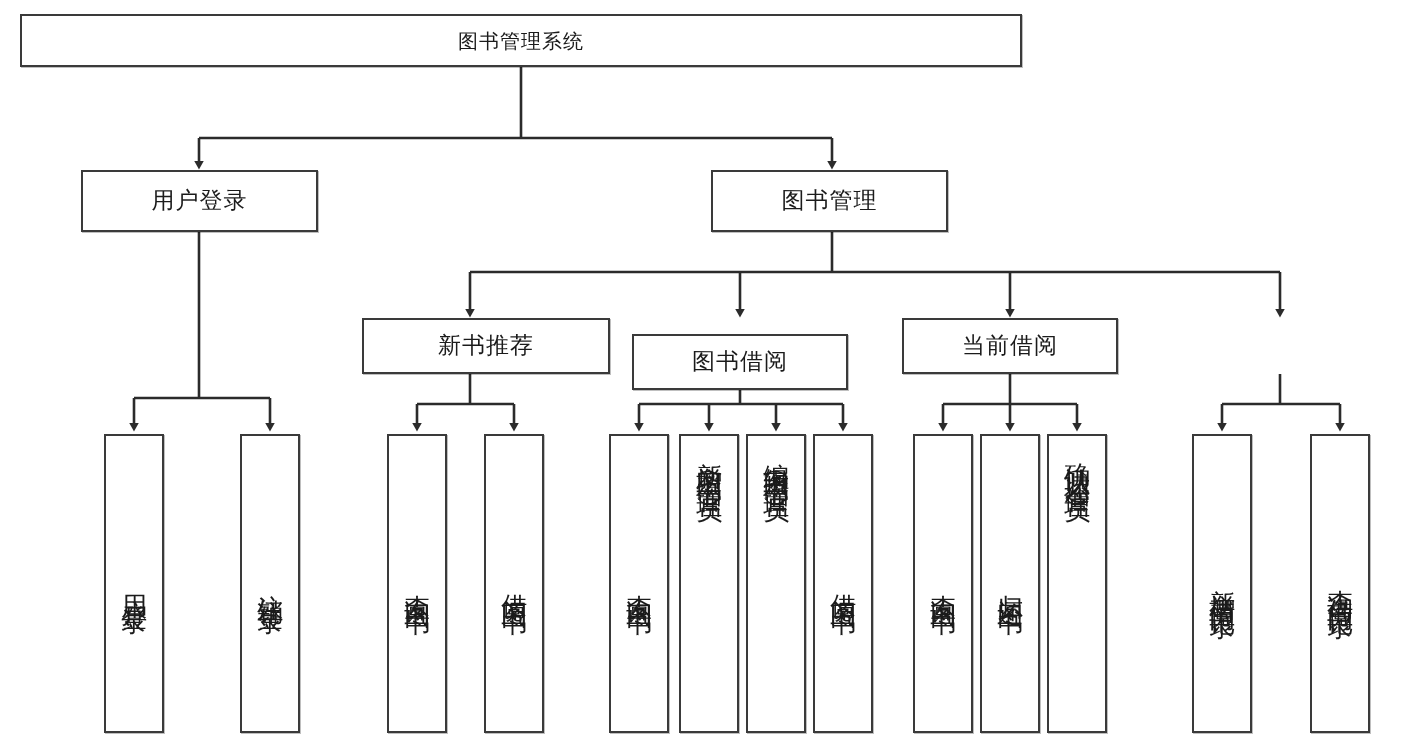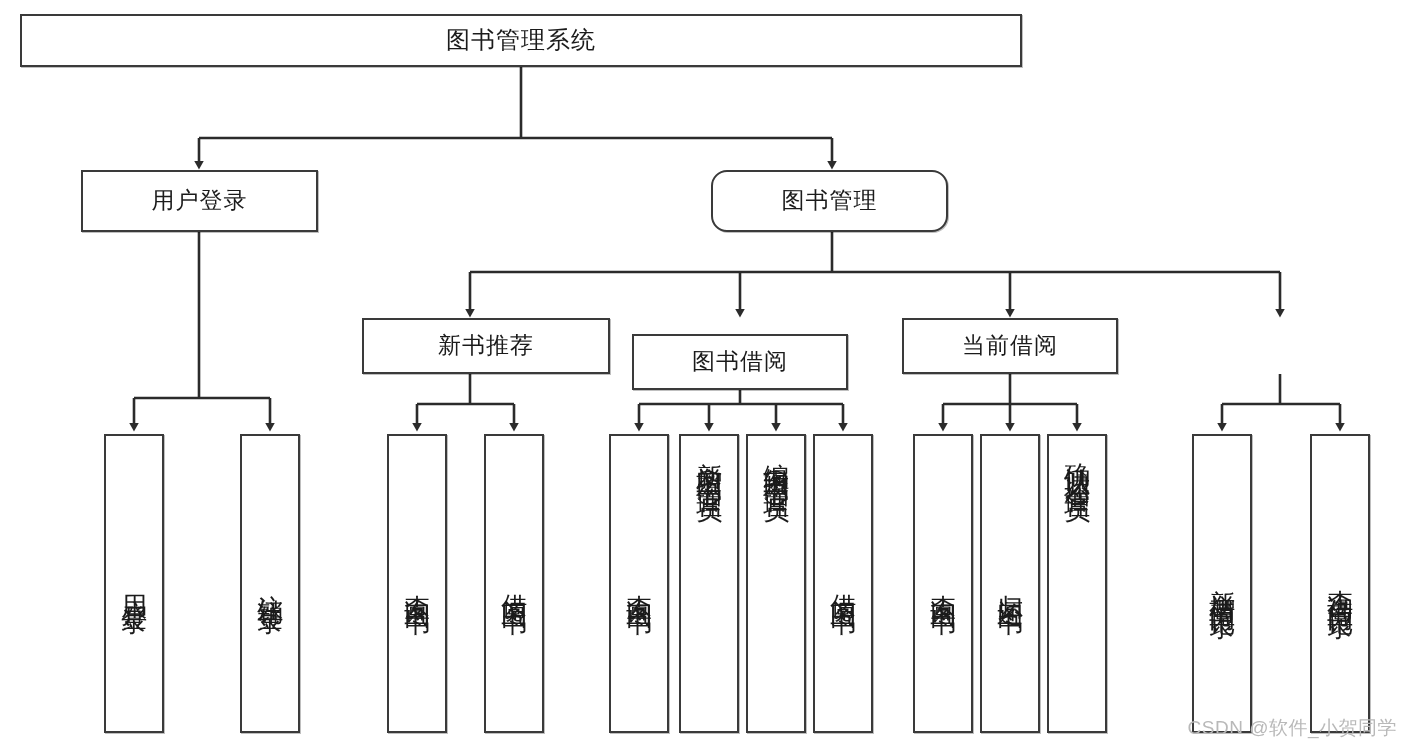--- a/index.html
+++ b/index.html
@@ -28,21 +28,21 @@
     box-shadow:1px 1px 0 rgba(0,0,0,.25);
   }
   .node .lbl{
     display:block;
     white-space:pre;
     letter-spacing:1px;
   }
 
   
   .h-node .lbl{font-size:23px;line-height:1.1;}
-  .root .lbl{font-size:24px;}
+  .root .lbl{font-size:20px;}
 
   
   .leaf{
     align-items:flex-start;
     justify-content:center;
     padding-top:6px;
   }
   .leaf .lbl{
     writing-mode:vertical-rl;
     text-orientation:upright;
@@ -121,21 +121,21 @@
   </svg>
 
   <div class="node h-node root" style="left:20px;top:14px;width:1002px;height:53px;">
     <span class="lbl">图书管理系统</span>
   </div>
 
   <div class="node h-node" style="left:81px;top:170px;width:237px;height:62px;">
     <span class="lbl">用户登录</span>
   </div>
 
-  <div class="node h-node" style="left:711px;top:170px;width:237px;height:62px;border-radius:16px;">
+  <div class="node h-node" style="left:711px;top:170px;width:237px;height:62px;">
     <span class="lbl">图书管理</span>
   </div>
 
   <div class="node h-node" style="left:362px;top:318px;width:248px;height:56px;">
     <span class="lbl">新书推荐</span>
   </div>
 
   <div class="node h-node" style="left:632px;top:318px;width:216px;height:56px;margin-top:16px;">
     <span class="lbl">图书借阅</span>
   </div>
@@ -190,15 +190,14 @@
   </div>
 
   <div class="node leaf center" style="left:1192px;top:434px;width:60px;height:299px;">
     <span class="lbl">新增借阅记录</span>
   </div>
 
   <div class="node leaf center" style="left:1310px;top:434px;width:60px;height:299px;">
     <span class="lbl">查询借阅记录</span>
   </div>
 
-  <div id="watermark">CSDN @软件_小贺同学</div>
 
 </div>
 
 </body></html>

